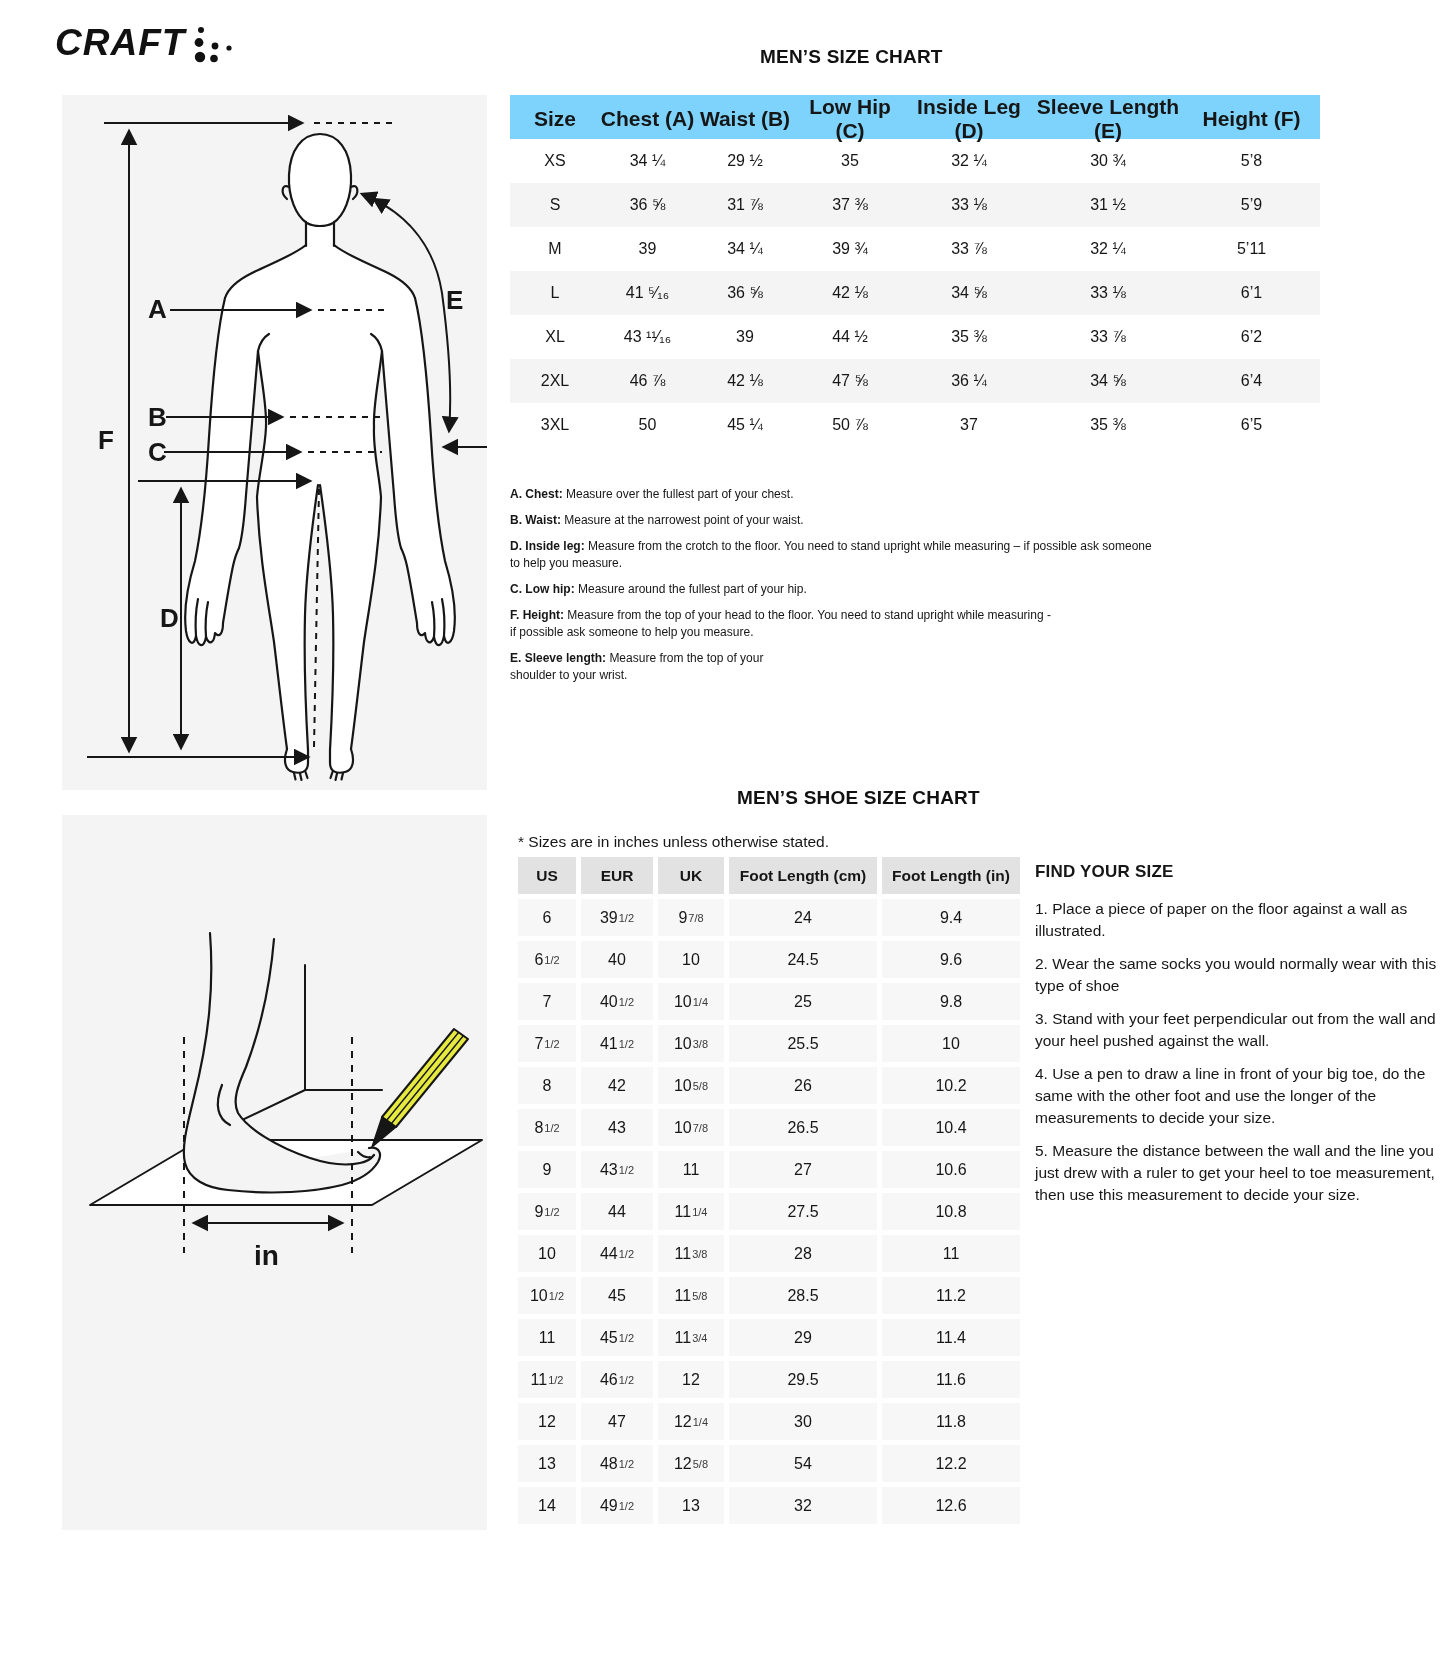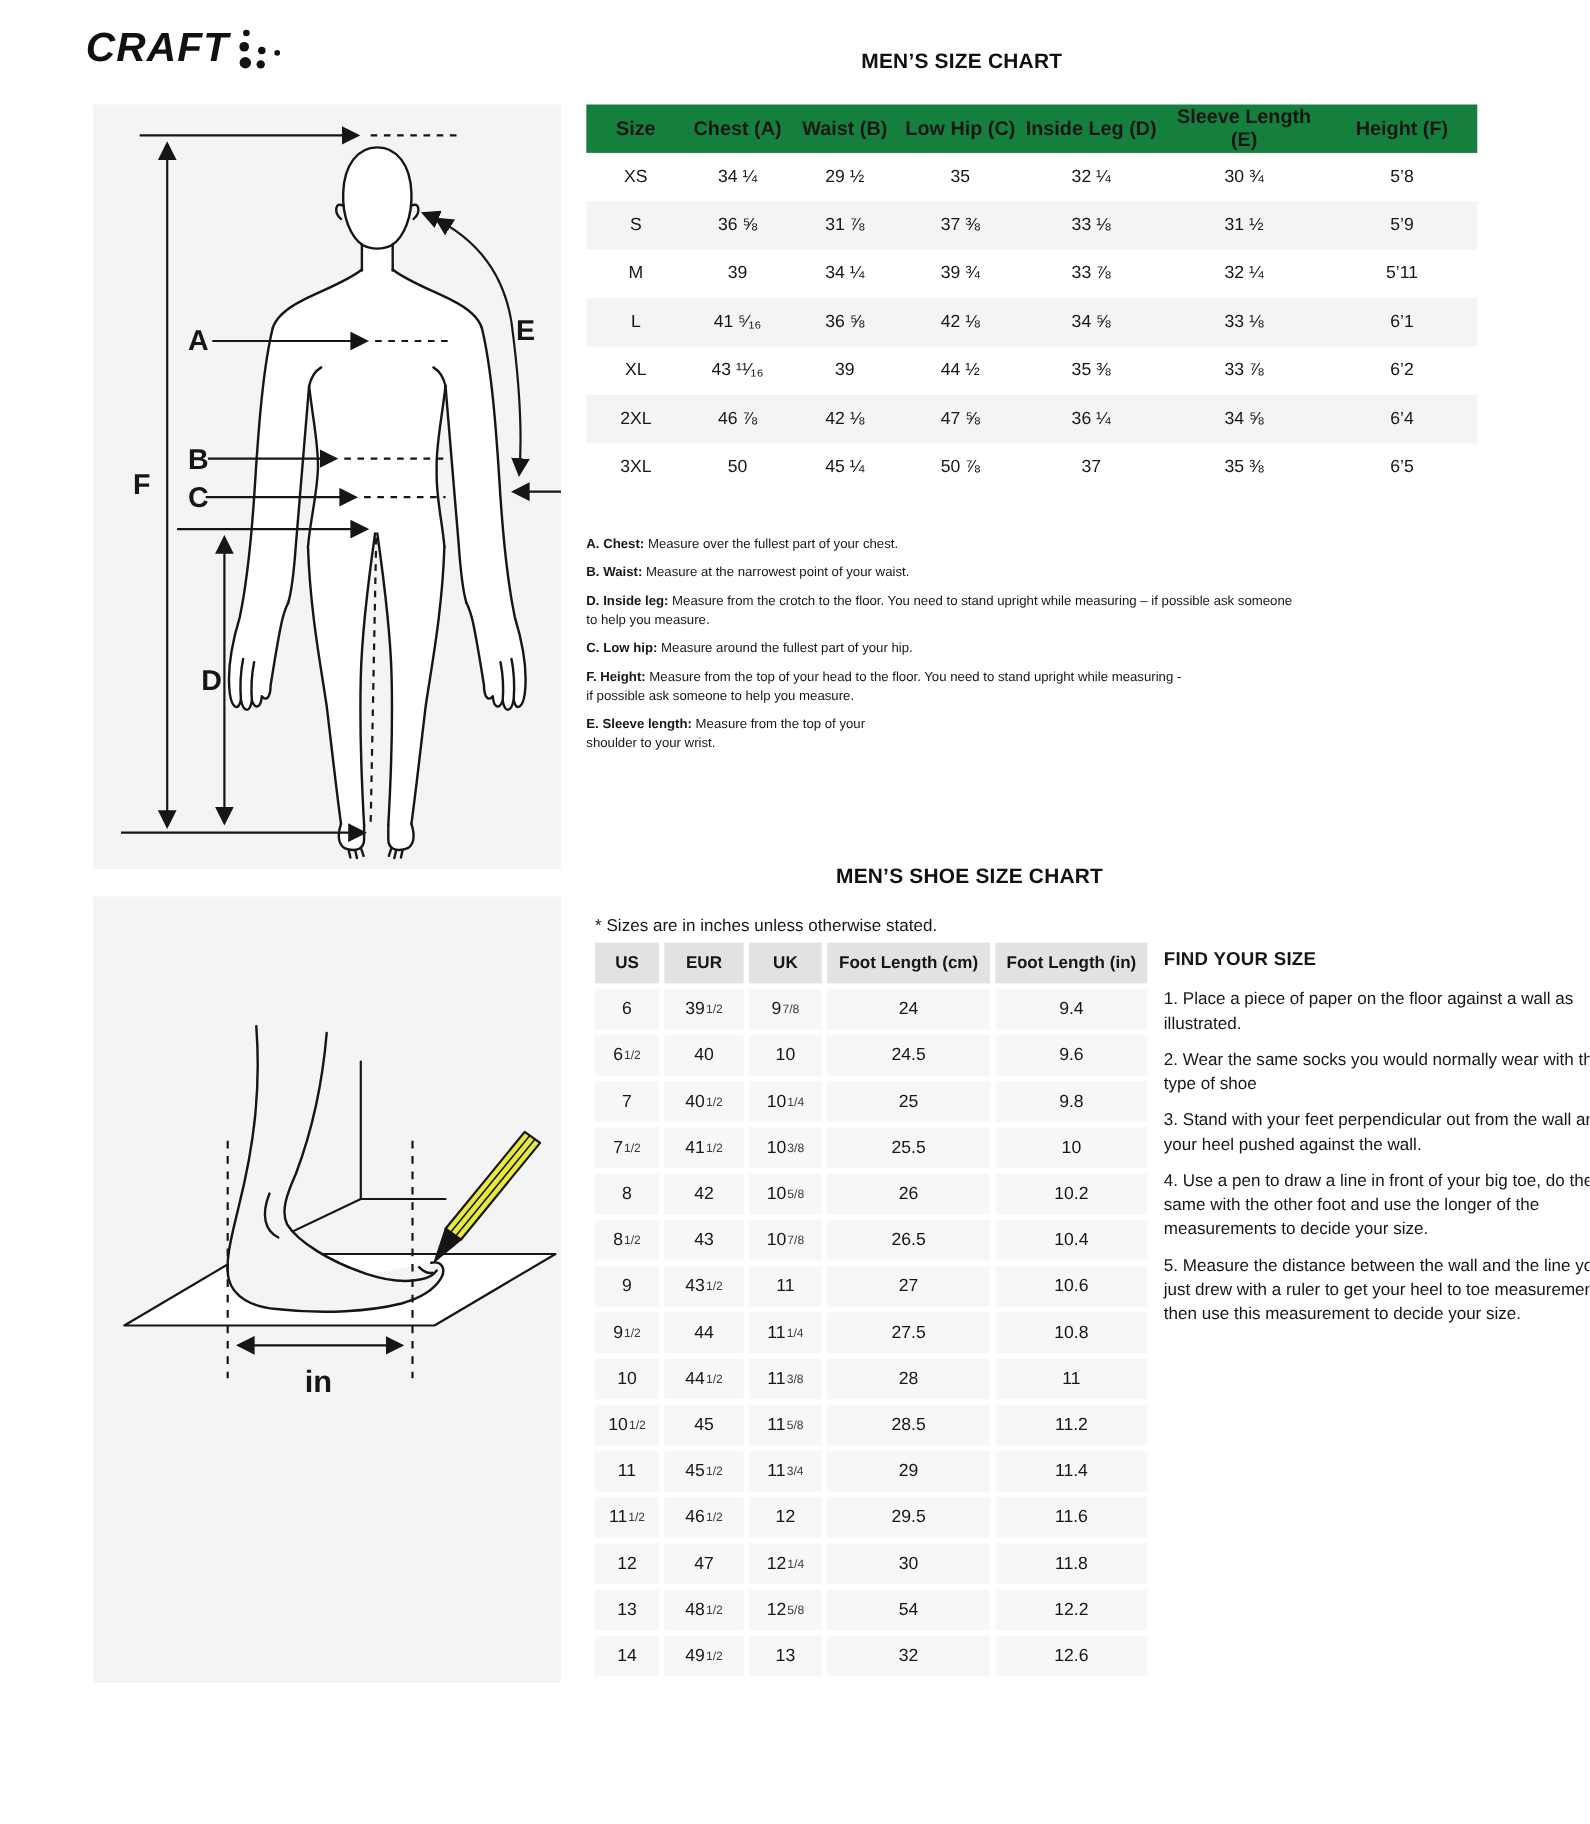--- a/index.html
+++ b/index.html
@@ -1,37 +1,37 @@
 <!DOCTYPE html>
 <html><head>
 <meta charset="utf-8">
 <style>
   html,body{margin:0;padding:0;background:#fff;}
   body{width:1445px;height:1658px;position:relative;font-family:"Liberation Sans","DejaVu Sans",sans-serif;color:#161616;}
-  .abs{position:absolute;margin-left:23px;}
+  .abs{position:absolute;}
 
   
   #logo{left:55px;top:20px;width:220px;height:46px;display:flex;align-items:center;}
   #logo .word{font-size:37px;font-weight:900;font-style:italic;letter-spacing:1px;color:#111;}
   #logo svg{margin-left:6px;}
 
   
   .chart-title{font-size:19px;font-weight:bold;letter-spacing:.2px;color:#111;}
   #main-title{left:760px;top:46px;}
   #shoe-title{left:737px;top:787px;}
 
   
   .panel{background:#f4f4f4;}
   #body-panel{left:62px;top:95px;width:425px;height:695px;}
   #foot-panel{left:62px;top:815px;width:425px;height:715px;}
 
   
   #size-table{left:510px;top:95px;width:810px;font-size:16px;}
   .srow{display:grid;grid-template-columns:90px 95px 100px 110px 128px 150px 137px;height:44px;align-items:center;text-align:center;}
-  .srow.shead{font-weight:bold;background:#15803d;font-size:18px;}
+  .srow.shead{font-weight:bold;background:#7dd3fc;font-size:21px;}
   .srow.stripe{background:#f4f4f4;}
 
   
   #notes{left:510px;top:486px;width:828px;font-size:12px;line-height:1.42;}
   #notes p{margin:0 0 9px 0;}
   #notes b{font-weight:bold;}
   #notes .nt{white-space:pre-line;}
 
   
   #shoe-note{left:518px;top:833px;font-size:15.5px;}

